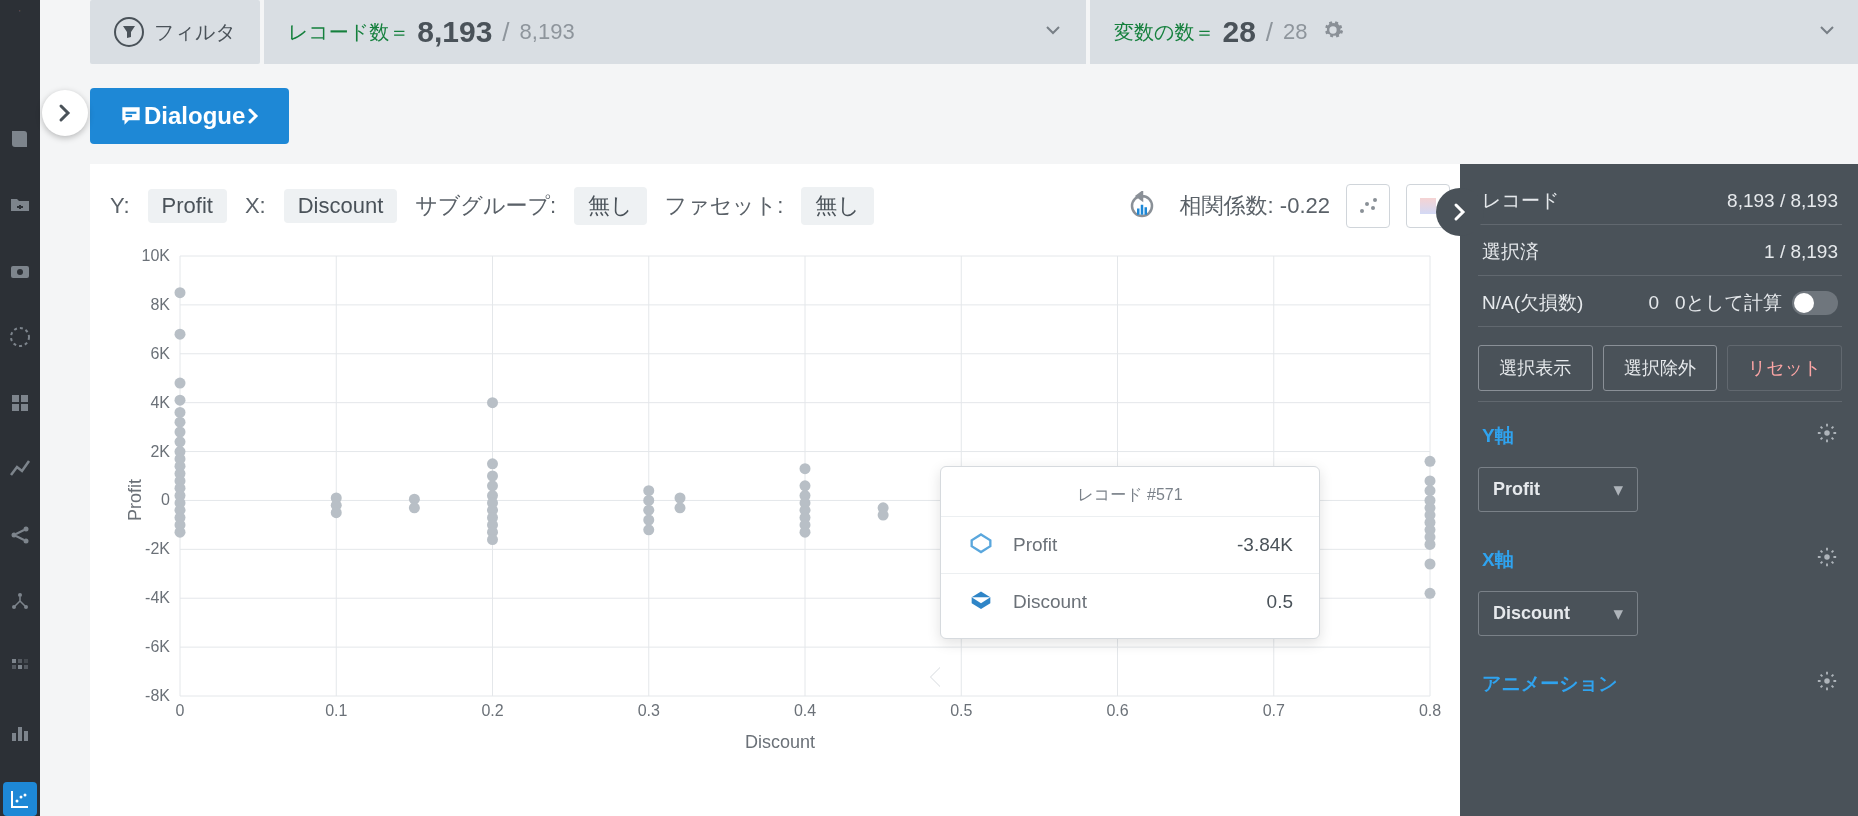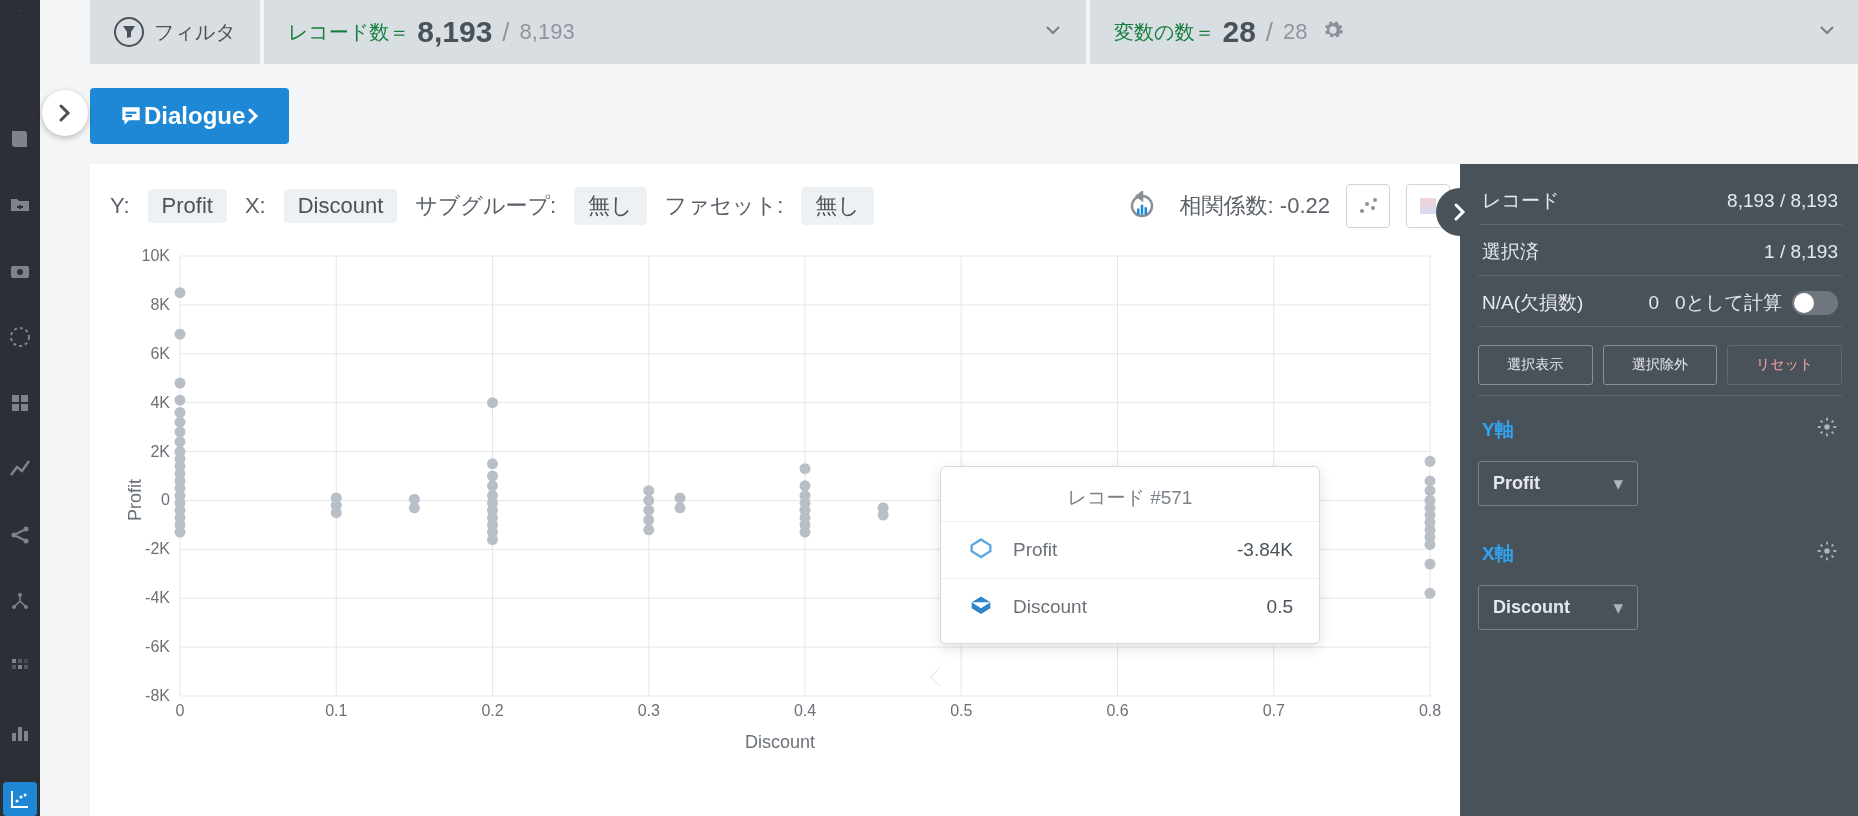--- a/index.html
+++ b/index.html
@@ -50,40 +50,40 @@
   .plot-xlabel { text-align:center; font-size:18px; color:#6b7178; margin-top:6px; }
   svg.plot { display:block; }
   .grid line { stroke:#e4e7ea; stroke-width:1; }
   .axis text { font-size:16px; fill:#6b7178; }
   .pts circle { fill:#b8bfc6; }
   .pts circle.sel { fill:#000; }
 
   
   .tooltip { position:absolute; top: 220px; left: 830px; width: 380px; background:#fff; border:1px solid #d6dade; border-radius:6px; box-shadow: 0 4px 14px rgba(0,0,0,.12); padding: 18px 0 8px 0; }
   .tooltip::before { content:""; position:absolute; left:-10px; top: 200px; width:0; height:0; border-top:10px solid transparent; border-bottom:10px solid transparent; border-right:10px solid #fff; filter: drop-shadow(-1px 0 0 #d6dade); }
-  .tt-head { text-align:center; font-size:19px; color:#7b828a; margin-bottom:10px; }
+  .tt-head { text-align:center; font-size:16px; color:#7b828a; margin-bottom:10px; }
   .tt-title { text-align:center; font-size:23px; font-weight:600; color:#4a5259; margin-bottom:18px; }
   .tt-row { display:flex; align-items:center; padding:14px 26px; border-top:1px solid #eceff1; }
   .tt-icon { width:28px; height:28px; margin-right:18px; }
   .tt-key { font-size:19px; color:#6b7178; }
   .tt-val { margin-left:auto; font-size:19px; color:#4a5259; }
 
   
   .collapse-knob { position:absolute; top: 24px; right: -24px; width:48px; height:48px; border-radius:50%; background:#4a5259; display:flex; align-items:center; justify-content:center; cursor:pointer; z-index: 5; }
 
   
   .panel { width: 400px; background:#4a5259; color:#e6e9ec; display:flex; flex-direction:column; padding: 14px 18px; gap: 4px; font-size:19px; overflow-y:auto; }
   .panel .row { display:flex; align-items:center; padding: 10px 4px; border-bottom:1px solid #61686f; }
   .panel .row:last-of-type { border-bottom:none; }
   .panel .k { color:#e6e9ec; }
   .panel .v { margin-left:auto; color:#e6e9ec; }
   .toggle { width:46px; height:24px; background:#6f767d; border-radius:12px; position:relative; margin-left:10px; cursor:pointer; }
   .toggle::after { content:""; position:absolute; width:20px; height:20px; border-radius:50%; background:#fff; top:2px; left:2px; }
   .panel-btn-row { display:flex; gap:10px; padding:14px 0 10px 0; border-bottom:1px solid #61686f; }
-  .pbtn { flex:1; text-align:center; padding:10px 0; border:1px solid #8a9097; border-radius:3px; cursor:pointer; font-size:14px; color:#e6e9ec; }
+  .pbtn { flex:1; text-align:center; padding:10px 0; border:1px solid #8a9097; border-radius:3px; cursor:pointer; font-size:18px; color:#e6e9ec; }
   .pbtn.disabled { color:#fca5a5; border-color:#61686f; cursor:default; }
   .panel-sec { display:flex; align-items:center; padding:16px 4px 8px 4px; }
   .panel-sec .ttl { color:#2fa3ef; font-size:19px; font-weight:600; }
   .panel-sec .gear { margin-left:auto; color:#aeb4ba; cursor:pointer; }
   .dropdown { border:1px solid #7a8188; border-radius:3px; padding:10px 14px; display:flex; align-items:center; cursor:pointer; margin:6px 0 14px 0; width: 160px; }
   .dropdown .dv { color:#e6e9ec; font-weight:600; font-size:18px; }
   .dropdown .dc { margin-left:auto; color:#aeb4ba; }
 
   .gear-top { color:#8a9097; margin-left:14px; cursor:pointer; }
 </style>
@@ -465,16 +465,23 @@
             <span class="gear"><svg width="22" height="22" viewBox="0 0 24 24">
                 <circle cx="12" cy="12" r="3" fill="currentColor"></circle>
                 <path d="M12 2v3m0 14v3M2 12h3m14 0h3M5 5l2 2m10 10l2 2M5 19l2-2m10-10l2-2" stroke="currentColor" stroke-width="2"></path>
               </svg></span>
           </div>
         <div class="dropdown">
             <span class="dv">Discount</span>
             <span class="dc">▾</span>
           </div>
 
+        <div class="panel-sec">
+            <span class="ttl">アニメーション</span>
+            <span class="gear"><svg width="22" height="22" viewBox="0 0 24 24">
+                <circle cx="12" cy="12" r="3" fill="currentColor"></circle>
+                <path d="M12 2v3m0 14v3M2 12h3m14 0h3M5 5l2 2m10 10l2 2M5 19l2-2m10-10l2-2" stroke="currentColor" stroke-width="2"></path>
+              </svg></span>
+          </div>
       </div>
     </div>
   </div>
 </div>
 
 </body></html>

